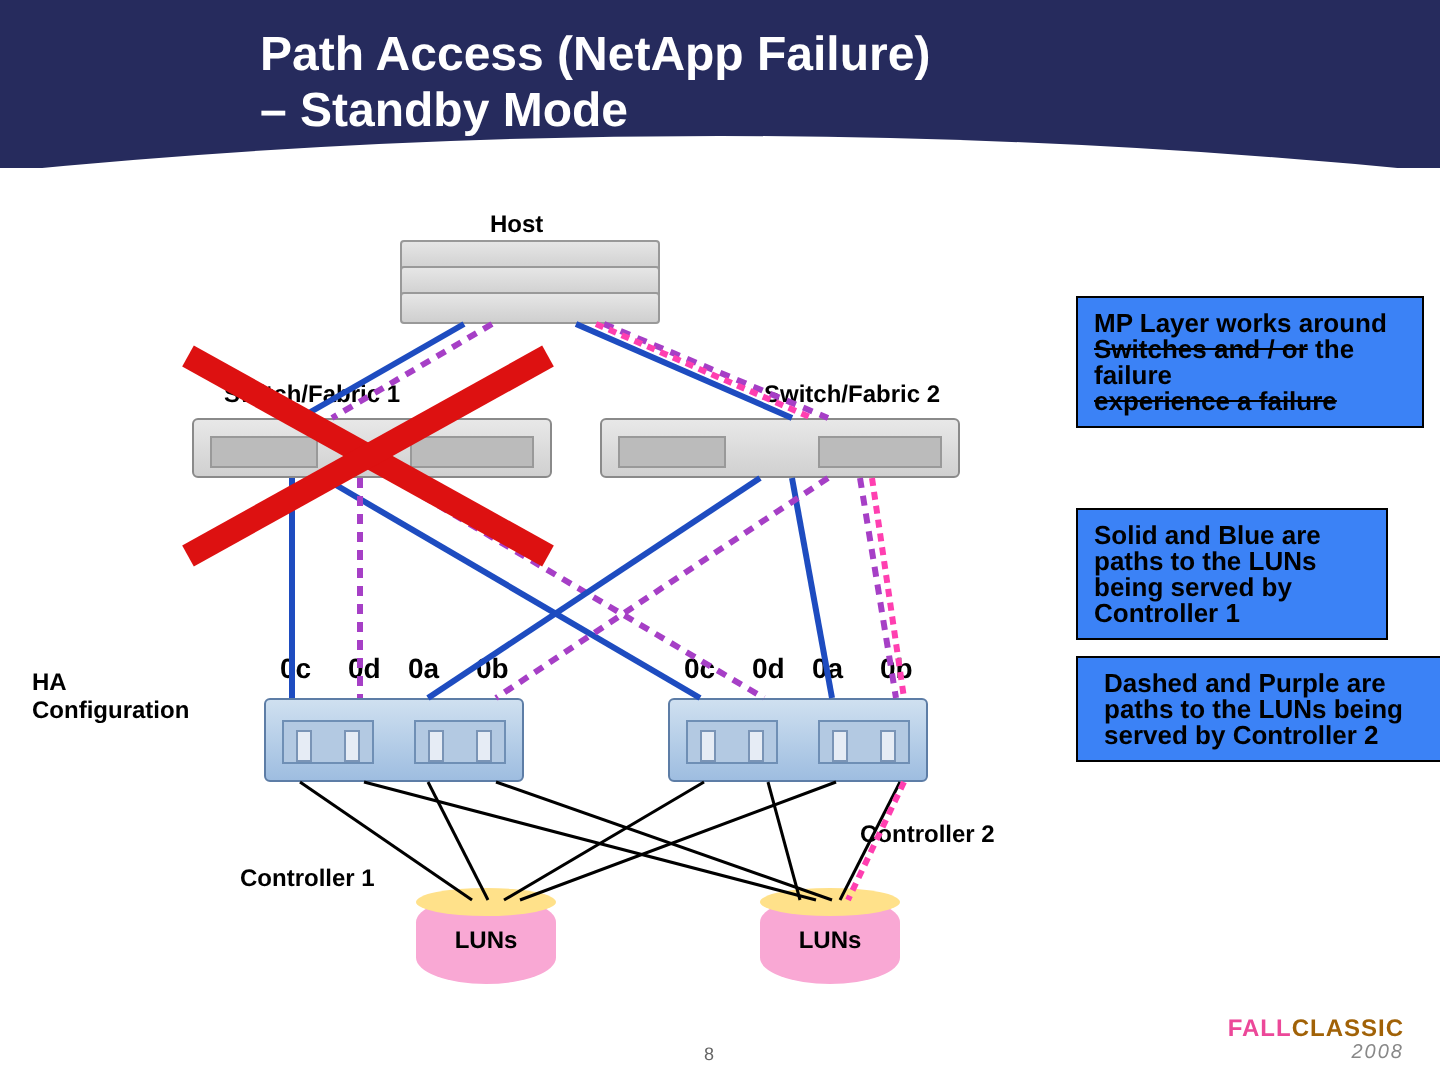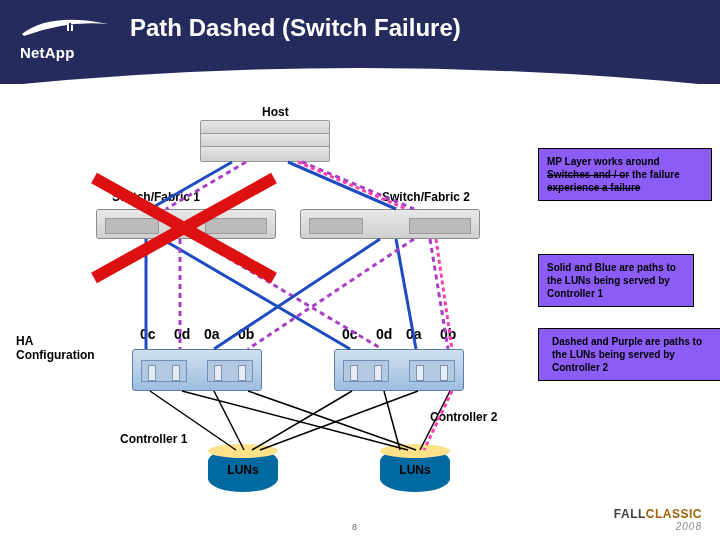--- a/index.html
+++ b/index.html
@@ -11,21 +11,21 @@
   .logo-box { position:absolute; left:20px; top:18px; width:92px; height:52px; }
   .logo-swoosh { width:90px; height:20px; }
   .logo-text { color:#fff; font-size:15px; font-weight:bold; letter-spacing:0.2px; margin-top:2px; }
   .title { position:absolute; left:130px; top:14px; color:#fff; font-size:24px; font-weight:bold; line-height:28px; }
 
   
   .curve { position:absolute; left:0; top:64px; width:720px; height:34px; overflow:hidden; }
   .curve svg { display:block; }
 
   .label { position:absolute; font-weight:bold; color:#000; font-size:12px; }
-  .host-label { left:262px; top:105px;text-align:center; }
+  .host-label { left:245px; top:105px;text-align:center; }
   .sf1-label { left:112px; top:190px; }
   .sf2-label { left:382px; top:190px; }
   .ha-label { left:16px; top:334px; width:100px; line-height:14px; }
   .ctrl1-label { left:120px; top:432px; }
   .ctrl2-label { left:430px; top:410px;text-align:center; }
 
   
   .host-icon { position:absolute; left:200px; top:120px; width:130px; height:42px; }
   .host-icon .layer { position:absolute; width:130px; height:16px; background:linear-gradient(#e6e6e6,#cfcfcf); border:1px solid #999; border-radius:2px; }
   .host-icon .l0{top:0;} .host-icon .l1{top:13px;} .host-icon .l2{top:26px;}
@@ -41,60 +41,52 @@
   .controller .g1{left:8px;} .controller .g2{right:8px;}
   .controller .g1::before, .controller .g2::before { content:""; position:absolute; left:6px; top:4px; width:6px; height:14px; background:#e6ecf5; border:1px solid #7a94b6; }
   .controller .g1::after, .controller .g2::after { content:""; position:absolute; right:6px; top:4px; width:6px; height:14px; background:#e6ecf5; border:1px solid #7a94b6; }
   .ctrl1 { left:132px; top:349px; }
   .ctrl2 { left:334px; top:349px; }
 
   .portlbl { position:absolute; font-size:14px; font-weight:bold; top:326px; }
   .p0c1{left:140px;} .p0d1{left:174px;} .p0a1{left:204px;} .p0b1{left:238px;}
   .p0c2{left:342px;} .p0d2{left:376px;} .p0a2{left:406px;} .p0b2{left:440px;}
 
-  .lun { position:absolute; width:70px; height:44px; background:#0369a1; border-radius:50% / 30%; display:flex; align-items:center; justify-content:center; font-weight:bold; font-size:12px; }
+  .lun { position:absolute; width:70px; height:44px; background:#f9a8d4; border-radius:50% / 30%; display:flex; align-items:center; justify-content:center; font-weight:bold; font-size:12px; }
   .lun::before { content:""; position:absolute; top:-4px; left:0; width:70px; height:14px; background:#ffe18a; border-radius:50%; }
   .lun span { position:relative; z-index:2; }
   .lun1 { left:208px; top:448px; }
   .lun2 { left:380px; top:448px; }
 
-  .callout { position:absolute; border:1px solid #000; background:#8b5cf6; font-size:10px; font-weight:bold; padding:6px 8px; line-height:13px; }
+  .callout { position:absolute; border:1px solid #000; background:#3b82f6; font-size:13px; font-weight:bold; padding:6px 8px; line-height:13px; }
   .co-top { left:538px; top:148px; width:174px; }
   .co-mid { left:538px; top:254px; width:156px; }
   .co-bot { left:538px; top:328px; width:186px;padding-left:13px; }
 
   
   .wires { position:absolute; left:0; top:0; width:720px; height:540px; pointer-events:none; }
 
   
   .bigx { position:absolute; left:84px; top:168px; width:200px; height:120px; pointer-events:none; }
 
   
   .pagenum { position:absolute; left:352px; bottom:8px; font-size:9px; color:#666; }
   .brand { position:absolute; right:18px; bottom:8px; font-size:12px; font-weight:bold; letter-spacing:0.5px; }
-  .brand .fall { color:#404040;margin-top:28px; } .brand .classic{ color:#a16207; }
+  .brand .fall { color:#ec4899;margin-top:28px; } .brand .classic{ color:#a16207; }
   .brand .year { display:block; text-align:right; font-size:10px; color:#888; font-weight:normal; font-style:italic; letter-spacing:1px; }
 </style>
 </head>
 <body>
 
 <div class="slide">
 
   <div class="header">
-    <div class="logo-box">
-      <svg class="logo-swoosh" viewBox="0 0 90 20">
-        <path d="M2 16 Q 30 -6 88 6 Q 46 2 4 18 Z" fill="#ffffff"></path>
-        <circle cx="50" cy="10" r="2.2" fill="#262b5d"></circle>
-        <rect x="47" y="7" width="6" height="6" fill="#fff"></rect>
-        <rect x="49" y="5" width="2" height="10" fill="#262b5d"></rect>
-      </svg>
-      <div class="logo-text">NetApp</div>
-    </div>
     <div class="title">
-      <span>Path Dashed (Switch Failure)</span><br>
+      <span>Path Access (NetApp Failure)</span><br>
+      <span>– Standby Mode</span>
     </div>
   </div>
   <div class="curve">
     <svg width="720" height="34">
         <path d="M0 34 L0 22 Q 360 -14 720 22 L720 34 Z" fill="#fff"></path>
       </svg>
   </div>
 
   <div class="label host-label">Host</div>
   <div class="label sf1-label">Switch/Fabric 1</div>

